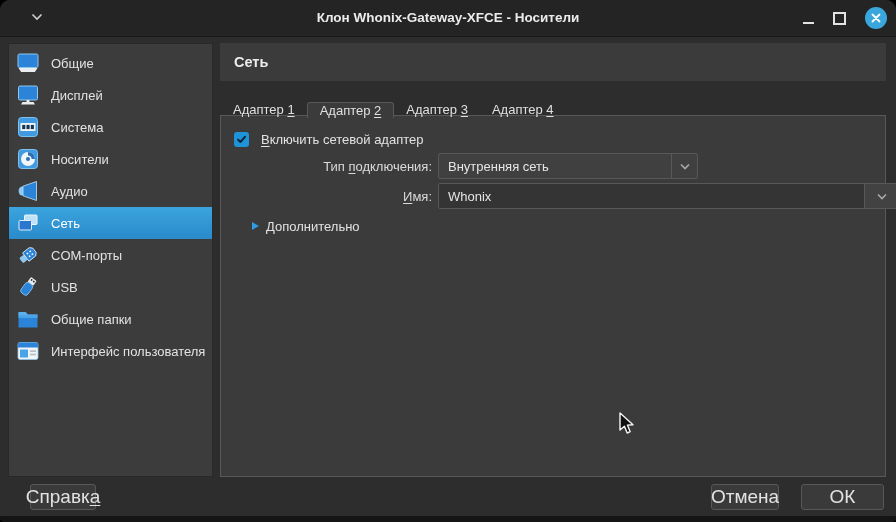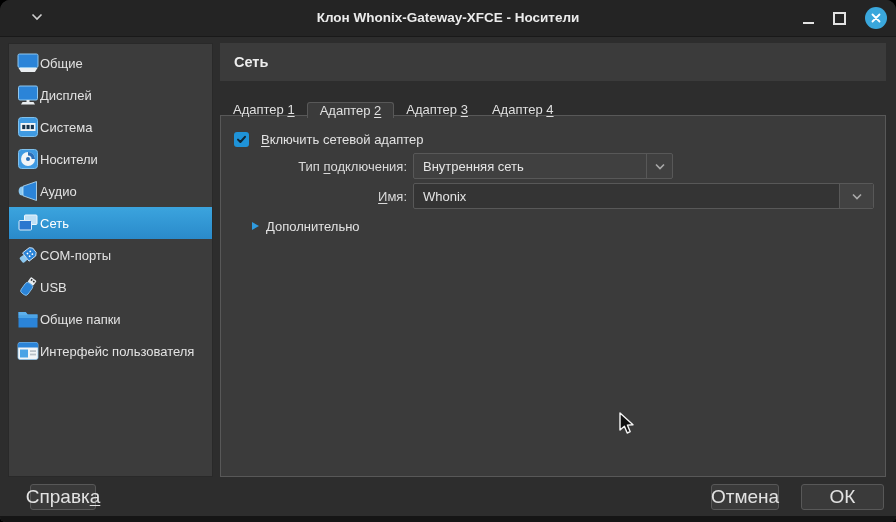--- a/index.html
+++ b/index.html
@@ -9,34 +9,34 @@
   
   .titlebar{position:absolute;top:0;left:0;right:0;height:36px;background:#242424;border-bottom:1px solid #191919;}
   .title{position:absolute;left:0;right:0;top:0;line-height:36px;text-align:center;color:#ebebeb;font-weight:700;font-size:13.5px;}
   .menu-chevron{position:absolute;left:31px;top:13px;width:12px;height:8px;cursor:default;}
   .win-controls{position:absolute;right:9px;top:0;height:36px;display:flex;align-items:center;gap:19px;}
   .min-glyph{width:11px;height:2px;background:#e3e3e3;margin-top:9px;}
   .max-glyph{width:9px;height:9px;border:2px solid #e3e3e3;}
   .close-btn{width:22px;height:22px;border-radius:50%;background:#3aa7dc;display:flex;align-items:center;justify-content:center;}
   
   .sidebar{position:absolute;left:8px;top:43px;width:205px;height:434px;background:#3c3c3c;border:1px solid #292929;box-sizing:border-box;padding-top:3px;}
-  .side-item{height:32px;display:flex;align-items:center;padding-left:7px;color:#e2e2e2;}
+  .side-item{height:32px;display:flex;align-items:center;padding-left:7px;gap:11px;color:#e2e2e2;}
   .side-item.selected{background:linear-gradient(#3ba4de,#2a8aca);color:#fff;}
   .side-icon{width:24px;height:24px;flex:0 0 24px;}
   
   .header-band{position:absolute;left:220px;top:43px;width:666px;height:38px;background:#3b3b3b;display:flex;align-items:center;box-sizing:border-box;padding-left:14px;}
   .header-band .h{font-weight:700;font-size:14.5px;color:#ededed;}
   .tabs{position:absolute;left:221px;top:87px;height:29px;display:flex;align-items:center;z-index:3;margin-top:8px;}
   .tab{padding:0 12px;display:flex;align-items:center;color:#e0e0e0;}
   .tab.selected{background:#3b3b3b;border:1px solid #585858;border-bottom:none;border-radius:3px 3px 0 0;}
   .pane{position:absolute;left:220px;top:115px;width:666px;height:362px;background:#3b3b3b;border:1px solid #585858;box-sizing:border-box;z-index:1;}
   .row{position:absolute;display:flex;align-items:center;}
   .row-check{left:13px;top:14px;gap:12px;height:18px;}
   .cb{width:15px;height:15px;border-radius:3px;background:#1f93d8;display:flex;align-items:center;justify-content:center;}
-  .lbl{width:186px;text-align:right;color:#dadada;}
+  .lbl{width:186px;text-align:right;color:#dadada;margin-left:25px;}
   .row-type{left:0;top:37px;height:26px;}
   .row-name{left:0;top:67px;height:26px;}
   .combo{display:flex;align-items:stretch;background:#404040;border:1px solid #585858;border-radius:2px;height:26px;box-sizing:border-box;margin-left:6px;}
   .combo .val{flex:1;display:flex;align-items:center;padding:0 9px;color:#e4e4e4;white-space:nowrap;overflow:hidden;}
   .combo .arrow{width:25px;display:flex;align-items:center;justify-content:center;border-left:1px solid #585858;}
   .combo.editable{background:#343434;text-align:center;}
   .combo.editable .arrow{width:33px;background:#424242;border-radius:0 2px 2px 0;}
   .w-type{width:260px;}
   .w-name{width:461px;}
   .expander{left:31px;top:101px;gap:7px;height:18px;}

